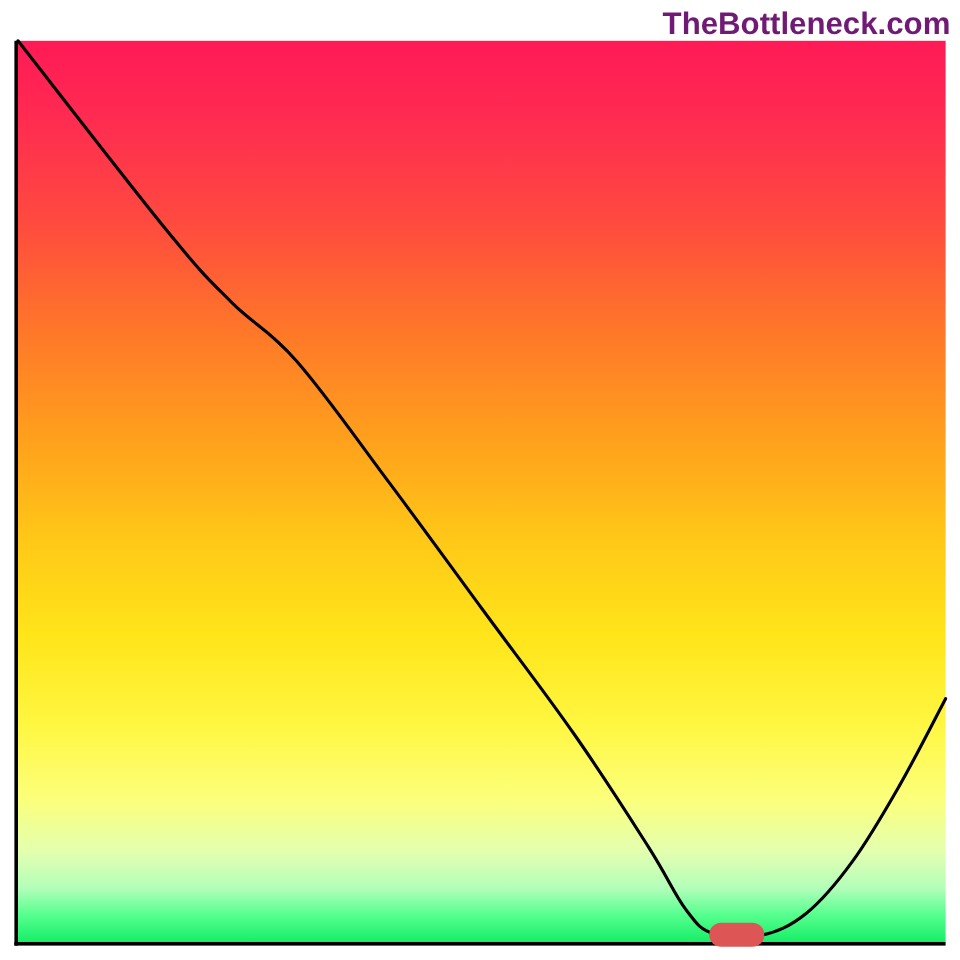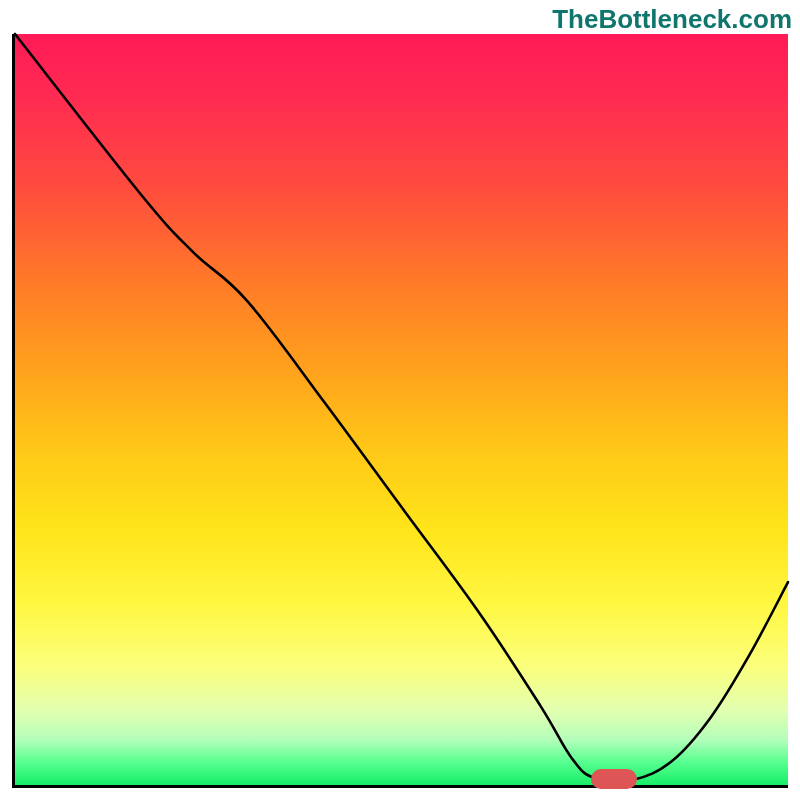--- a/index.html
+++ b/index.html
@@ -14,21 +14,21 @@
   .container {
     position: relative;
     width: 800px;
     height: 800px;
   }
   .watermark {
     position: absolute;
     top: 4px;
     right: 8px;
     font-size: 26px;
-    color: #0f766e;
+    color: #701a75;
     font-weight: 600;
     z-index: 10;
   }
   .plot-area {
     position: absolute;
     left: 12px;
     top: 34px;
     width: 776px;
     height: 754px;
     border: 3px solid black;

